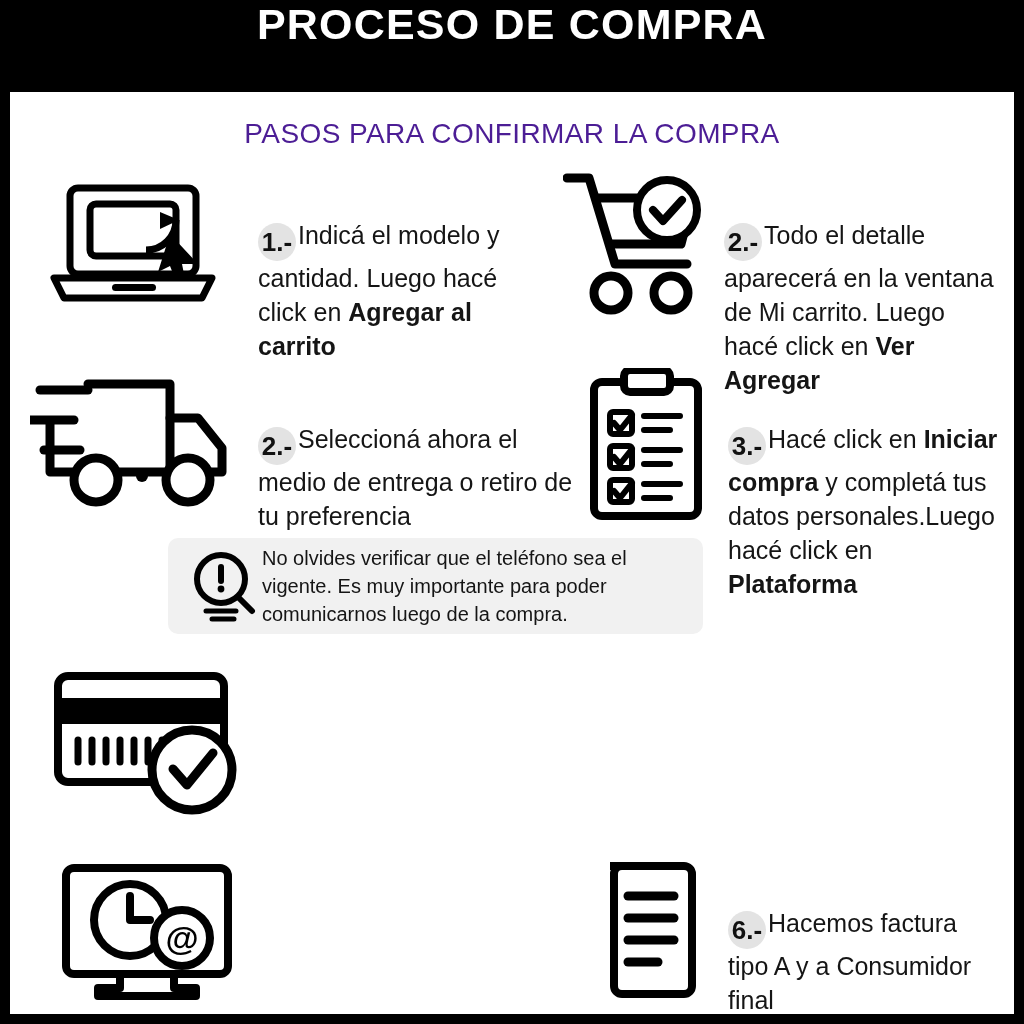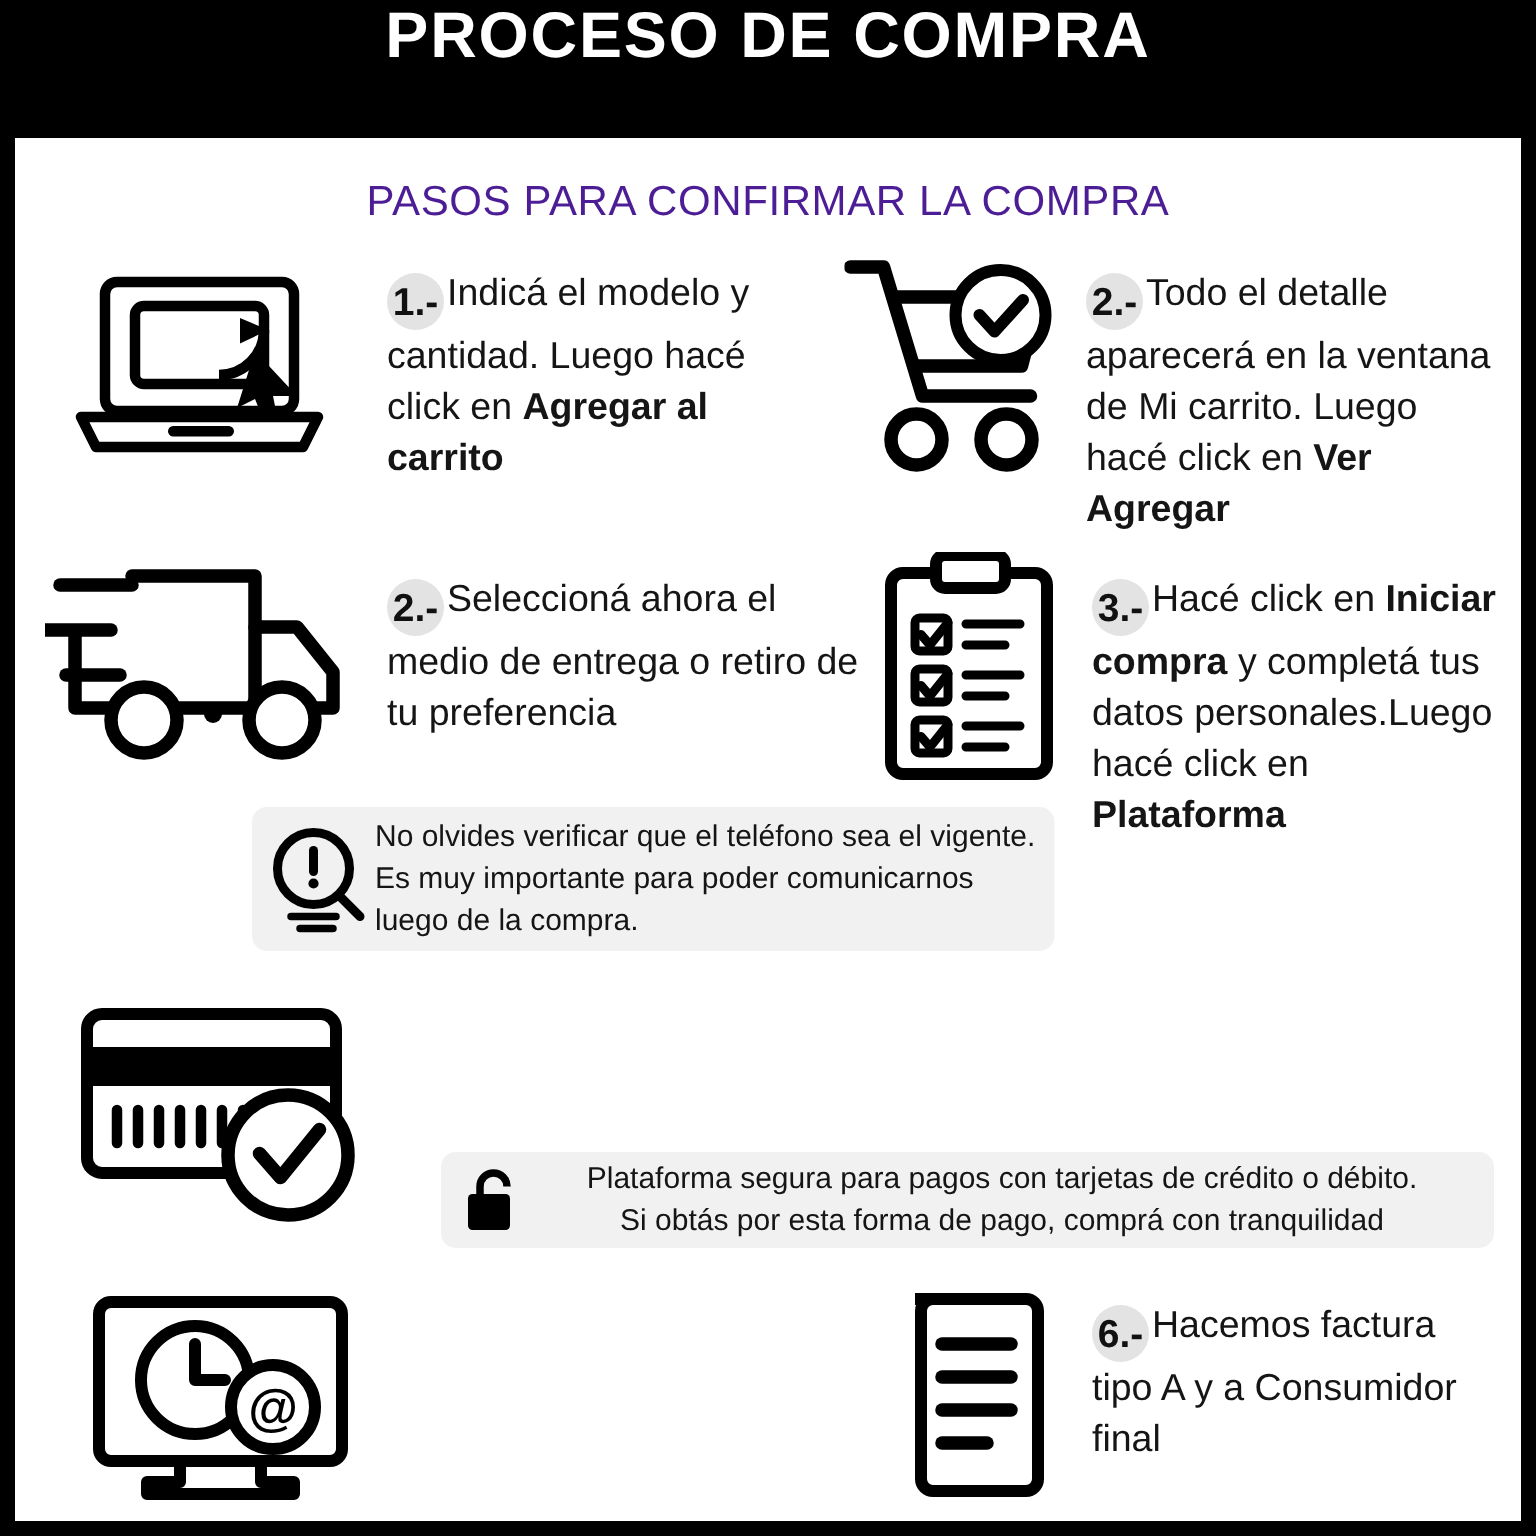--- a/index.html
+++ b/index.html
@@ -52,20 +52,21 @@
     color: #4c1d95;
   }
   
   .step {
     position: absolute;
   }
   .step-text {
     font-size: 25px;
     line-height: 34px;
     color: #151515;
+    margin-top: 40px;
   }
   .num {
     display: inline-block;
     background: #e3e3e3;
     border-radius: 50%;
     width: 38px;
     height: 38px;
     line-height: 38px;
     text-align: center;
     font-weight: bold;
@@ -175,21 +176,21 @@
       <path d="M56 116 h36 M56 130 h26" stroke="#000" stroke-width="6" stroke-linecap="round"></path>
     </svg>
   </div>
 
   <div class="step" style="left:718px; top:382px; width:278px;">
     <div class="step-text">
       <span class="num">3.-</span><span>Hacé click en </span><span class="bold">Iniciar compra</span><span> y completá tus datos personales.Luego hacé click en </span><span class="bold">Plataforma</span>
     </div>
   </div>
 
-  <div class="note" style="left:158px; top:538px; width:535px; height:96px; padding:0 8px;">
+  <div class="note" style="left:158px; top:538px; width:535px; height:96px; padding:0 20px;">
     <div style="flex:0 0 74px;">
       <svg width="70" height="74" viewBox="0 0 70 74">
         <circle cx="33" cy="30" r="24" fill="none" stroke="#000" stroke-width="6"></circle>
         <path d="M33 18 v14" stroke="#000" stroke-width="6" stroke-linecap="round"></path>
         <circle cx="33" cy="40" r="3.4" fill="#000"></circle>
         <path d="M50 48 l14 14" stroke="#000" stroke-width="6" stroke-linecap="round"></path>
         <path d="M18 62 h30 M24 70 h22" stroke="#000" stroke-width="5" stroke-linecap="round"></path>
       </svg>
     </div>
     <div class="note-text">No olvides verificar que el teléfono sea el vigente. Es muy importante para poder comunicarnos luego de la compra.</div>
@@ -207,32 +208,20 @@
           <path d="M82 72 v22"></path>
           <path d="M96 72 v22"></path>
         <path d="M110 72 v22"></path>
       </g>
       <circle cx="140" cy="102" r="40" fill="#fff" stroke="#000" stroke-width="9"></circle>
       <path d="M121 101 l14 16 l26 -32" fill="none" stroke="#000" stroke-width="9" stroke-linecap="round" stroke-linejoin="round"></path>
     </svg>
   </div>
 
 
-  <div class="note" style="left:284px; top:768px; width:702px; height:64px; padding:0 14px;">
-    <div style="flex:0 0 46px;">
-      <svg width="40" height="46" viewBox="0 0 40 46">
-        <path d="M12 20 v-6 a9 9 0 0 1 18 0" fill="none" stroke="#000" stroke-width="5"></path>
-        <rect x="4" y="19" width="28" height="24" rx="3" fill="#000"></rect>
-      </svg>
-    </div>
-    <div class="note-text" style="text-align:center; width:100%;">
-      <div>Plataforma segura para pagos con tarjetas de crédito o débito.</div>
-      <div>Si obtás por esta forma de pago, comprá con tranquilidad</div>
-    </div>
-  </div>
 
   <div class="icon-box" style="left:50px; top:862px;">
     <svg width="185" height="140" viewBox="0 0 185 140">
       <rect x="6" y="6" width="162" height="106" rx="8" fill="none" stroke="#000" stroke-width="8"></rect>
       <path d="M60 112 v14 h-22 v8 h98 v-8 h-22 v-14" fill="none" stroke="#000" stroke-width="8" stroke-linejoin="round"></path>
       <circle cx="70" cy="58" r="36" fill="none" stroke="#000" stroke-width="8"></circle>
       <path d="M70 34 v24 h20" fill="none" stroke="#000" stroke-width="8" stroke-linecap="round" stroke-linejoin="round"></path>
       <circle cx="122" cy="76" r="28" fill="#fff" stroke="#000" stroke-width="8"></circle>
       <text x="122" y="88" font-family="Liberation Sans, sans-serif" font-size="34" font-weight="bold" text-anchor="middle" fill="#000">@</text>
     </svg>

